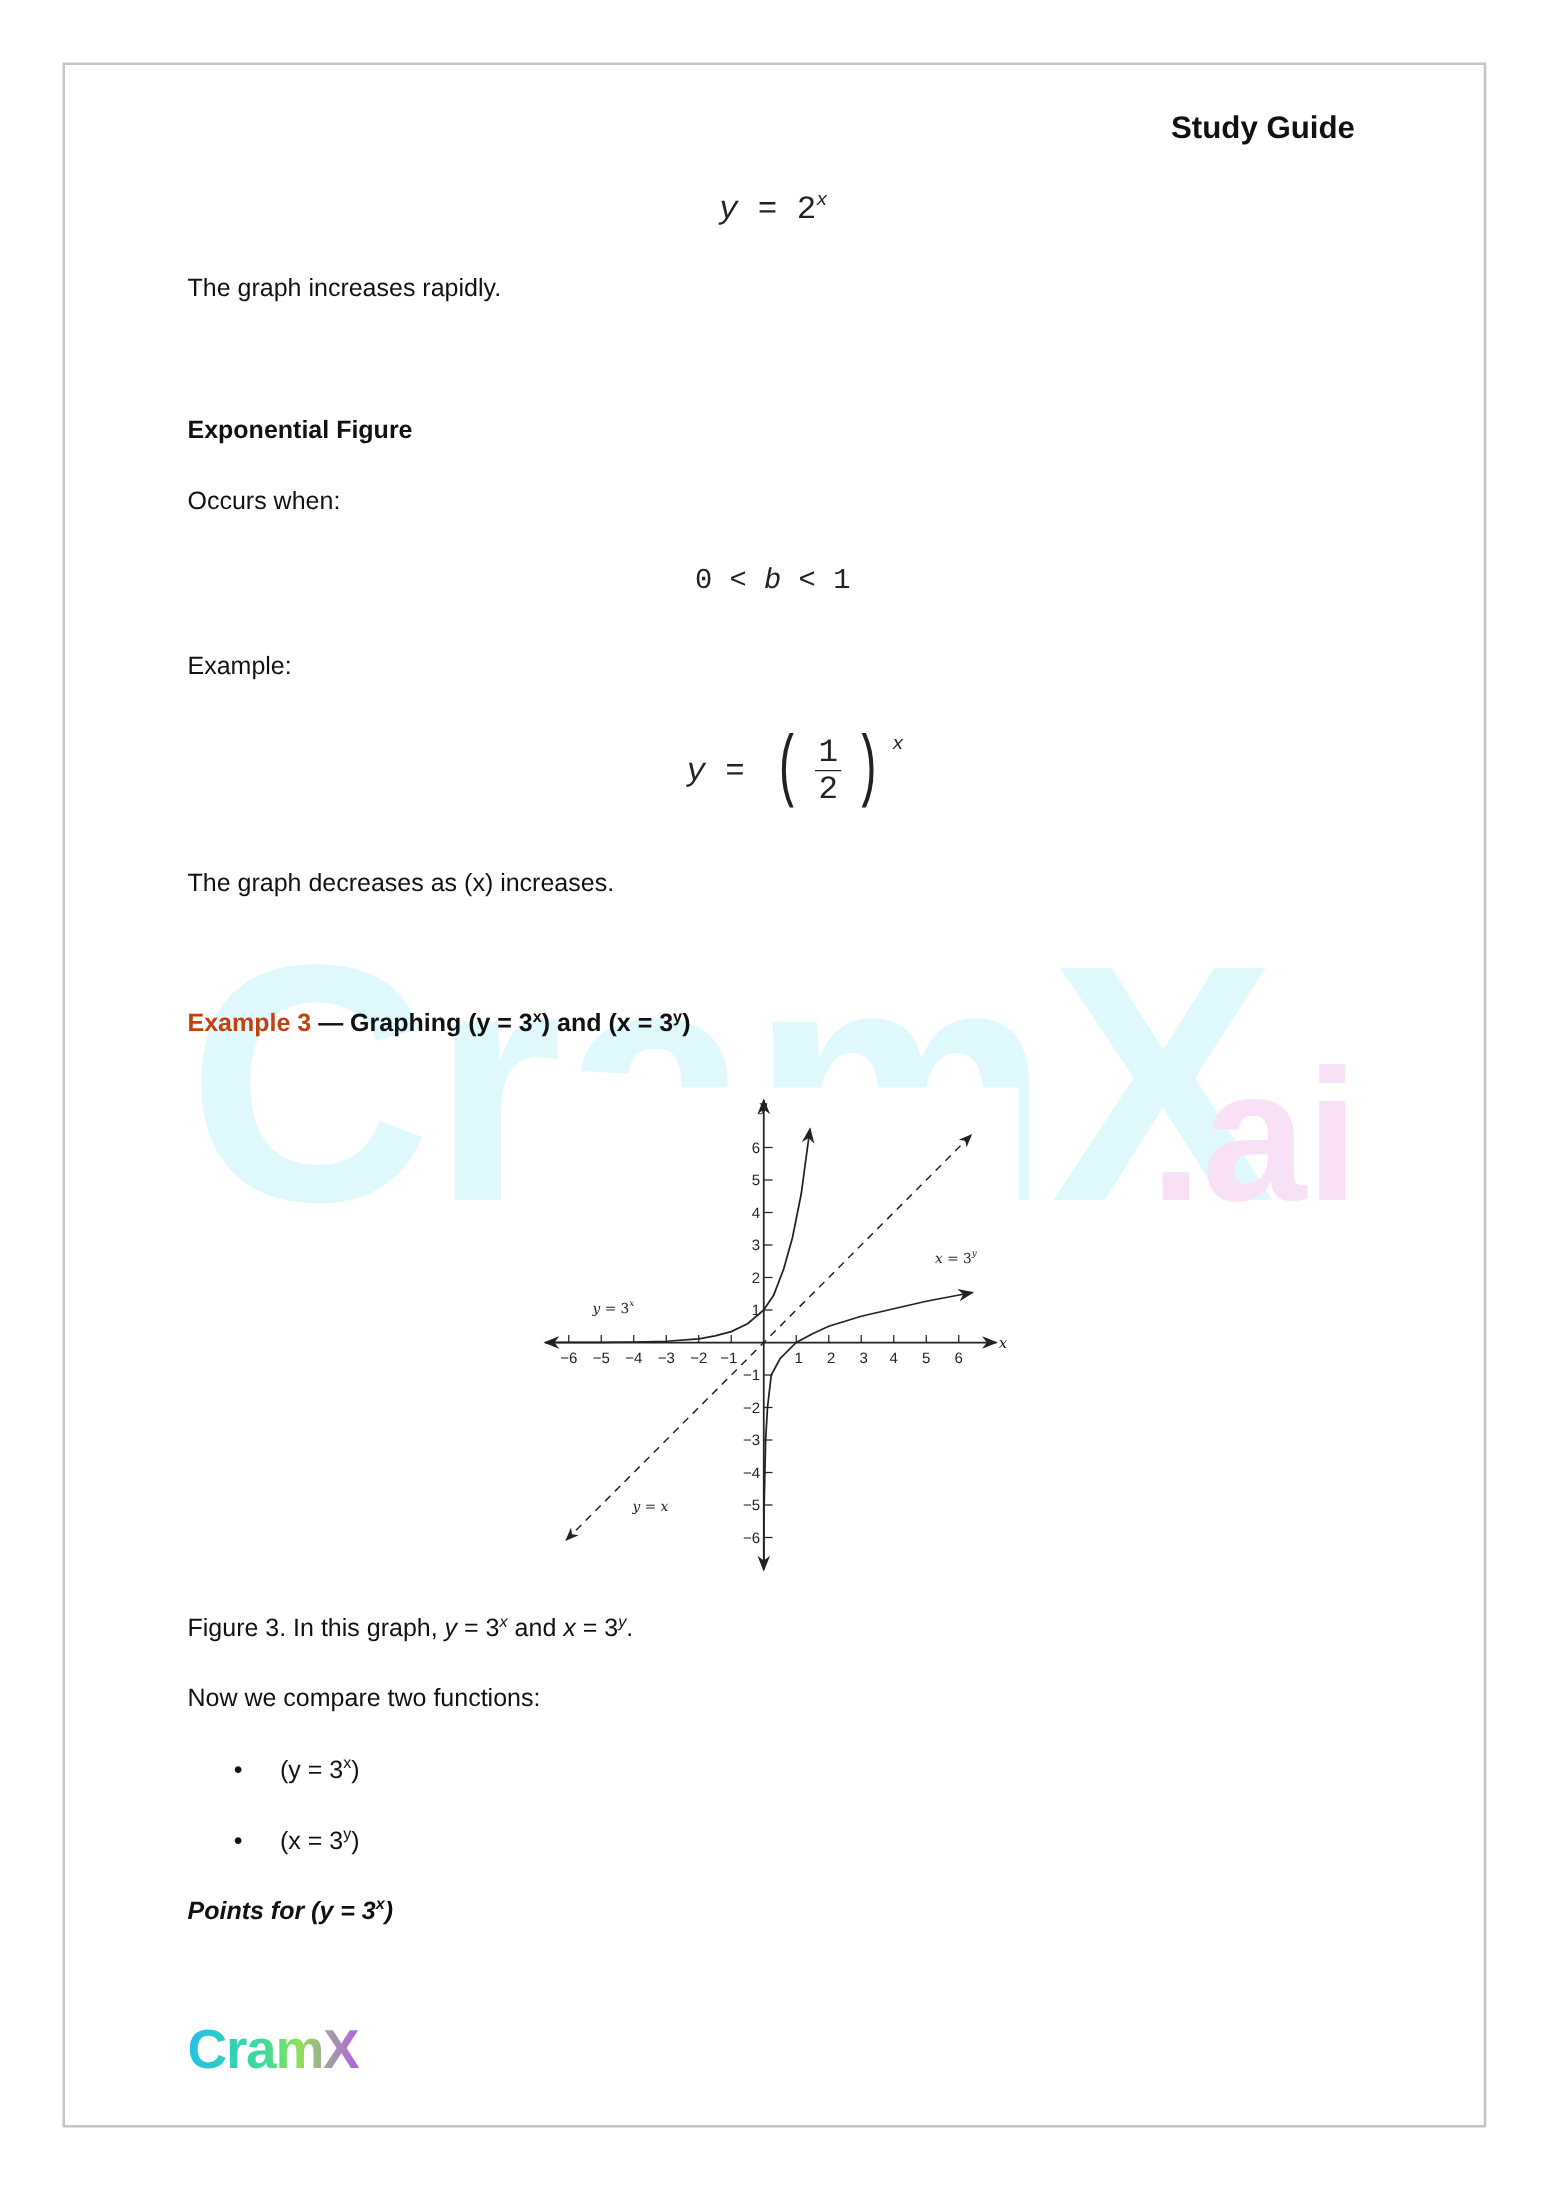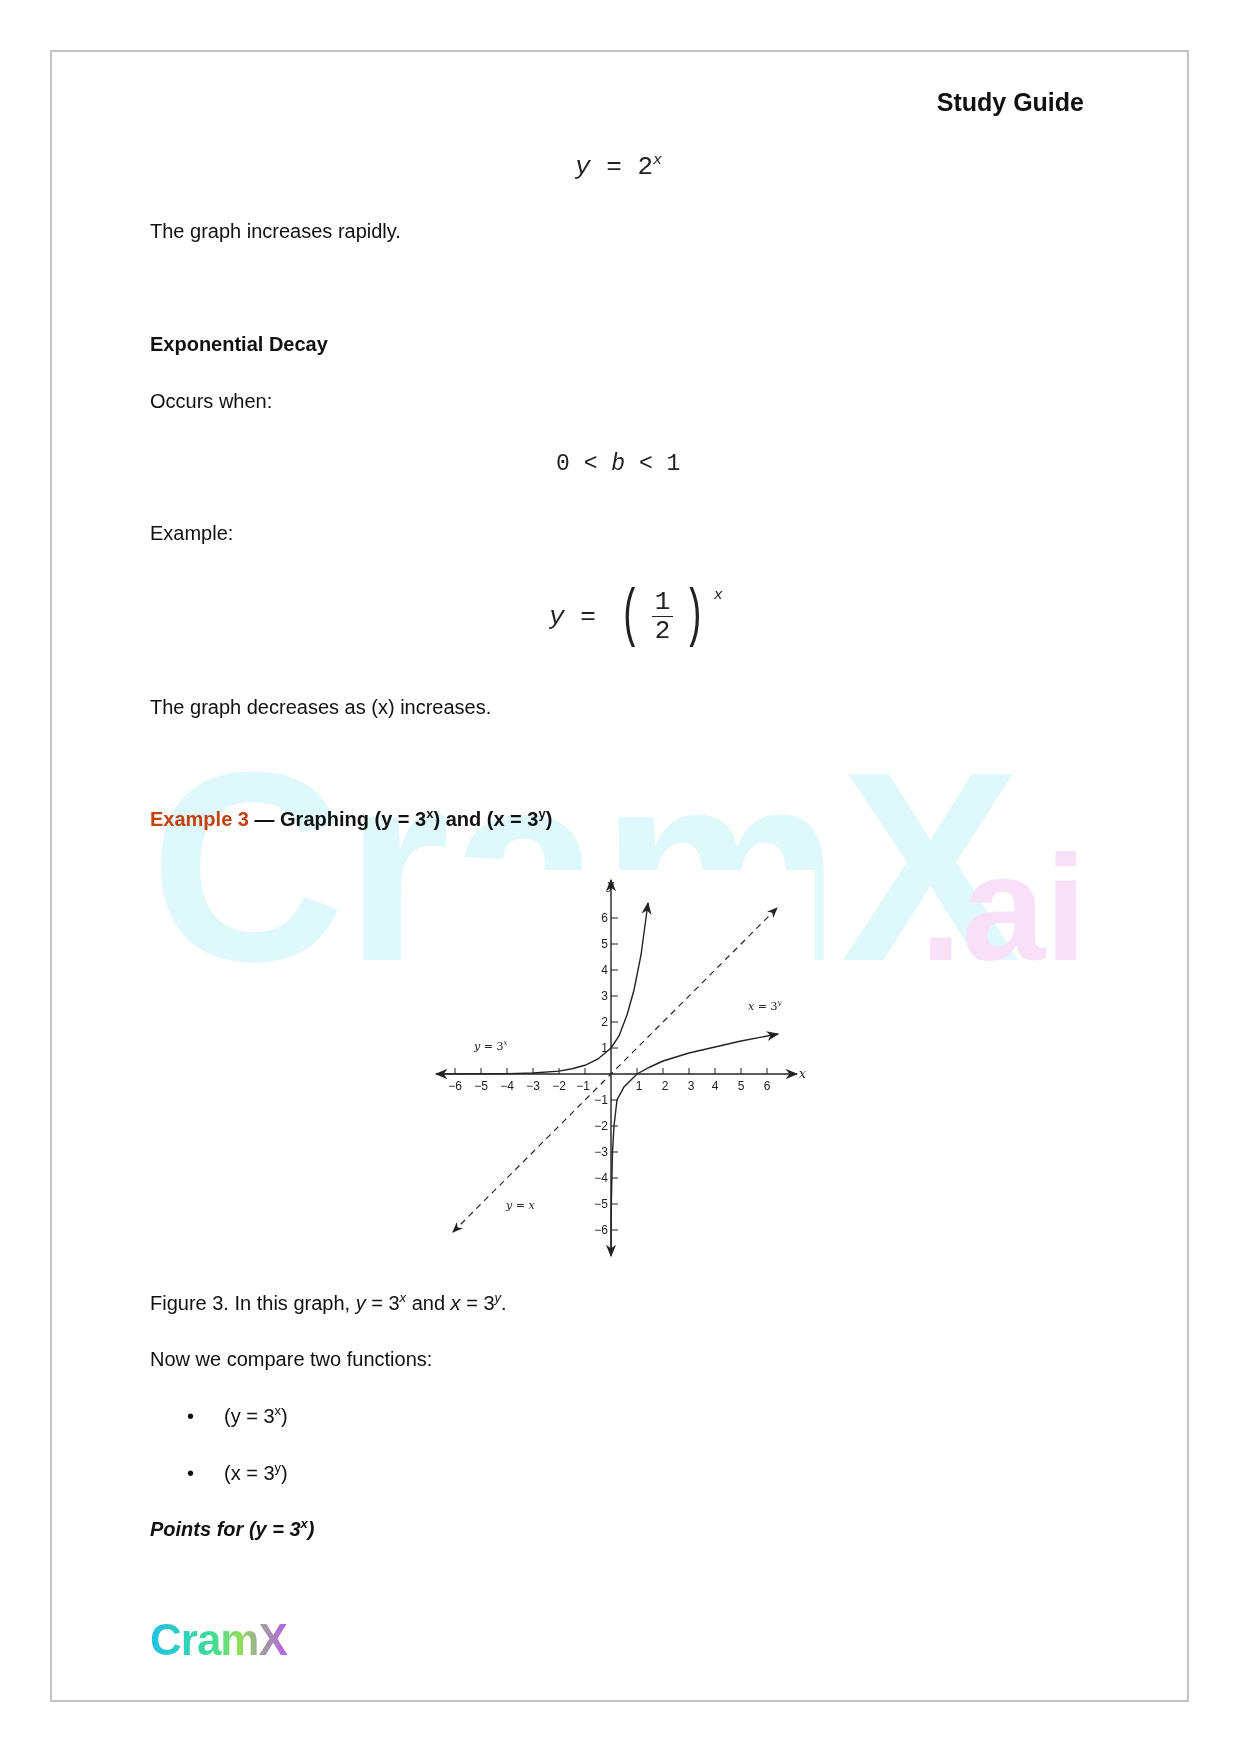--- a/index.html
+++ b/index.html
@@ -41,21 +41,21 @@
   <div class="abs header-title">Study Guide</div>
 
   <div class="abs math" style="left:575px; top:152px; font-size:26px;">
     <i>y</i> <span>=</span> <span>2</span><sup style="font-size:15px;"><i>x</i></sup>
   </div>
 
   <div class="abs p" style="top:220px;">
     <span>The graph </span><b>increases rapidly</b><span>.</span>
   </div>
 
-  <div class="abs p" style="top:333px; font-weight:bold;">Exponential Decay</div>
+  <div class="abs p" style="top:333px; font-weight:bold;">Exponential Figure</div>
   <div class="abs p" style="top:390px;">Occurs when:</div>
 
   <div class="abs math" style="left:556px; top:451px; font-size:23px;">
     <span>0</span> <span>&lt;</span> <i>b</i> <span>&lt;</span> <span>1</span>
   </div>
 
   <div class="abs p" style="top:522px;">Example:</div>
 
   <div class="abs math" style="left:549px; top:585px; font-size:26px; display:flex; align-items:center;">
     <i>y</i>&nbsp;<span>=</span>&nbsp;

